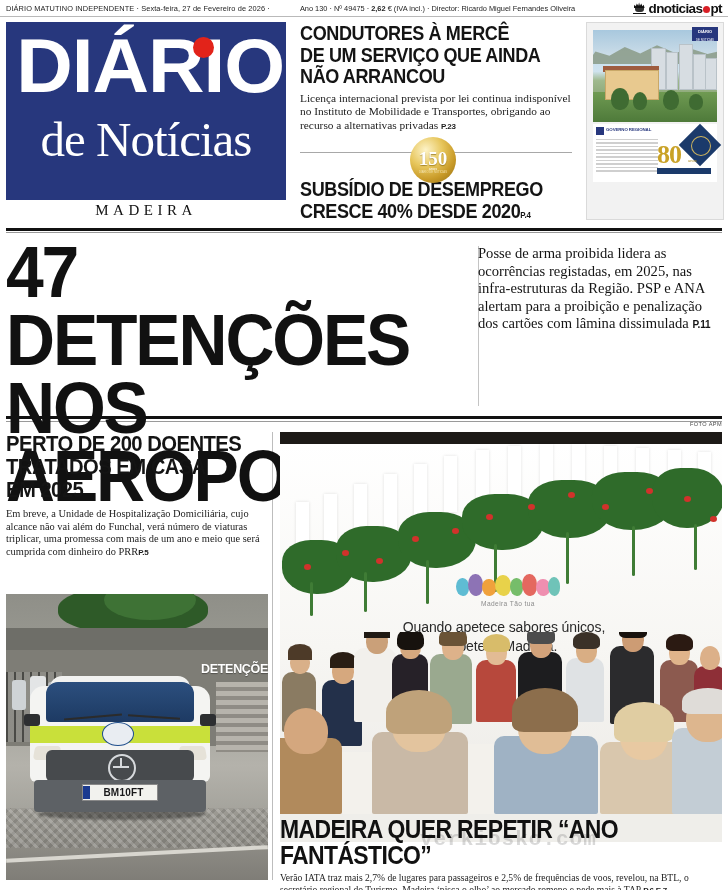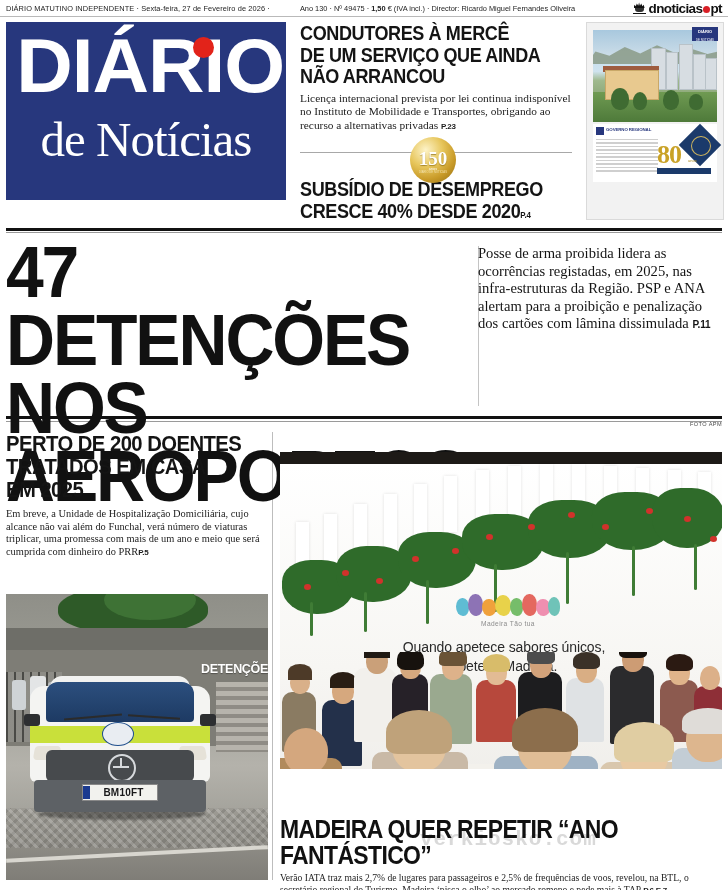--- a/index.html
+++ b/index.html
@@ -143,21 +143,21 @@
   .van-bumper{position:absolute;left:10px;top:128px;width:172px;height:32px;background:#5d6165;border-radius:4px;}
   .van-plate{position:absolute;left:58px;top:132px;width:74px;height:15px;background:#f2f2ee;border:1px solid #888;
      display:flex;align-items:center;}
   .van-plate i{display:block;width:7px;height:13px;background:#1b3a8f;}
   .van-plate span{flex:1;text-align:center;font-size:10px;font-weight:bold;color:#18181a;letter-spacing:.2px;}
   .van-mirrorL{position:absolute;left:0;top:62px;width:16px;height:12px;background:#2d2f31;border-radius:3px;}
   .van-mirrorR{position:absolute;left:176px;top:62px;width:16px;height:12px;background:#2d2f31;border-radius:3px;}
   .van-shadow{position:absolute;left:14px;top:156px;width:168px;height:12px;background:rgba(0,0,0,.35);border-radius:50%;filter:blur(1px);}
 
   
-  .mainphoto{position:absolute;left:280px;top:432px;width:442px;height:317px;overflow:hidden;background:#efeeea;margin-top:20px;}
+  .mainphoto{position:absolute;left:280px;top:432px;width:442px;height:410px;overflow:hidden;background:#efeeea;}
   .mp-dark{position:absolute;left:0;top:0;width:442px;height:40px;background:#1d1a17;}
   .mp-wall{position:absolute;left:0;top:12px;width:442px;height:370px;background:linear-gradient(#ffffff 0%,#f7f6f3 55%,#eceae6 100%);}
   .drape{position:absolute;top:10px;width:13px;background:#ffffff;box-shadow:0 0 3px rgba(0,0,0,.12);}
   .hedge{position:absolute;border-radius:40% 45% 50% 48%;background:#2f6b2a;}
   .flower{position:absolute;width:7px;height:6px;border-radius:50%;background:#d1322b;}
   .vine{position:absolute;width:3px;background:#3f7c35;border-radius:2px;}
   .mp-logo{position:absolute;left:176px;top:142px;width:104px;height:26px;}
   .ml-blob{position:absolute;border-radius:50% 50% 45% 55%;}
   .mp-logo-sub{position:absolute;left:176px;top:168px;width:104px;text-align:center;font-size:6.6px;
      color:#8c8c8c;letter-spacing:.4px;}
@@ -179,21 +179,21 @@
 </style>
 </head>
 <body>
 
 <div class="page">
 
   <div class="topbar">
     <span class="tb-left">DIÁRIO MATUTINO INDEPENDENTE · Sexta-feira, 27 de Fevereiro de 2026 ·</span>
     <span class="tb-mid">
       <span>Ano 130 · Nº 49475 ·</span>
-      <b>1,50</b>
+      <b>2,62</b>
       <span>€ (IVA incl.) · Director: Ricardo Miguel Fernandes Oliveira</span>
     </span>
     <span class="tb-right">
       <span class="crest">
         <i class="c-top"></i>
           <i class="c-bot"></i>
           <i class="c-line"></i>
       </span>
       <span class="dn-logo">
         <span>dnoticias</span>
@@ -201,20 +201,21 @@
         <span>pt</span>
       </span>
     </span>
   </div>
 
   <div class="masthead">
     <div class="mh-diario">DIÁRIO</div>
     <div class="mh-dot"></div>
     <div class="mh-noticias">de Notícias</div>
   </div>
+  <div class="mh-madeira">MADEIRA</div>
 
   <div class="topcol">
     <div>
       <div class="t-head">
         <div>CONDUTORES À MERCÊ</div>
         <div>DE UM SERVIÇO QUE AINDA</div>
         <div>NÃO ARRANCOU</div>
       </div>
       <div class="t-lead">
         <span>Licença internacional prevista por lei continua indisponível no Instituto de Mobilidade e Transportes, obrigando ao recurso a alternativas privadas</span>

